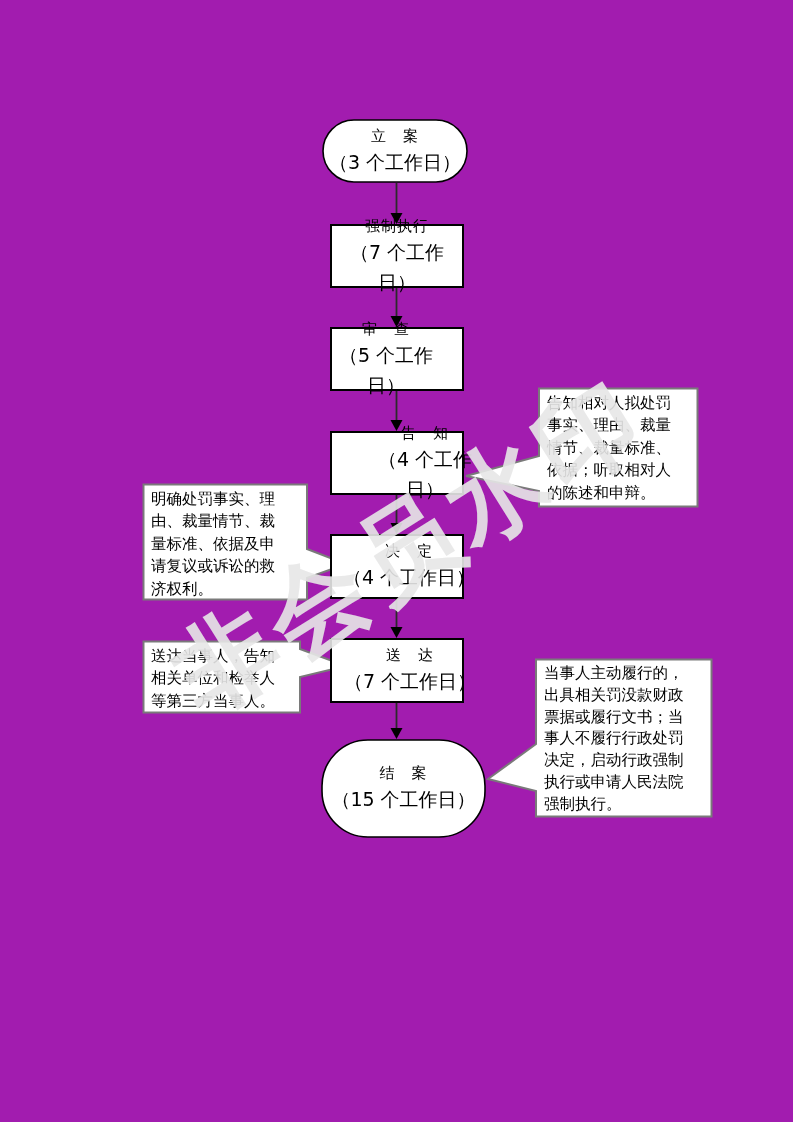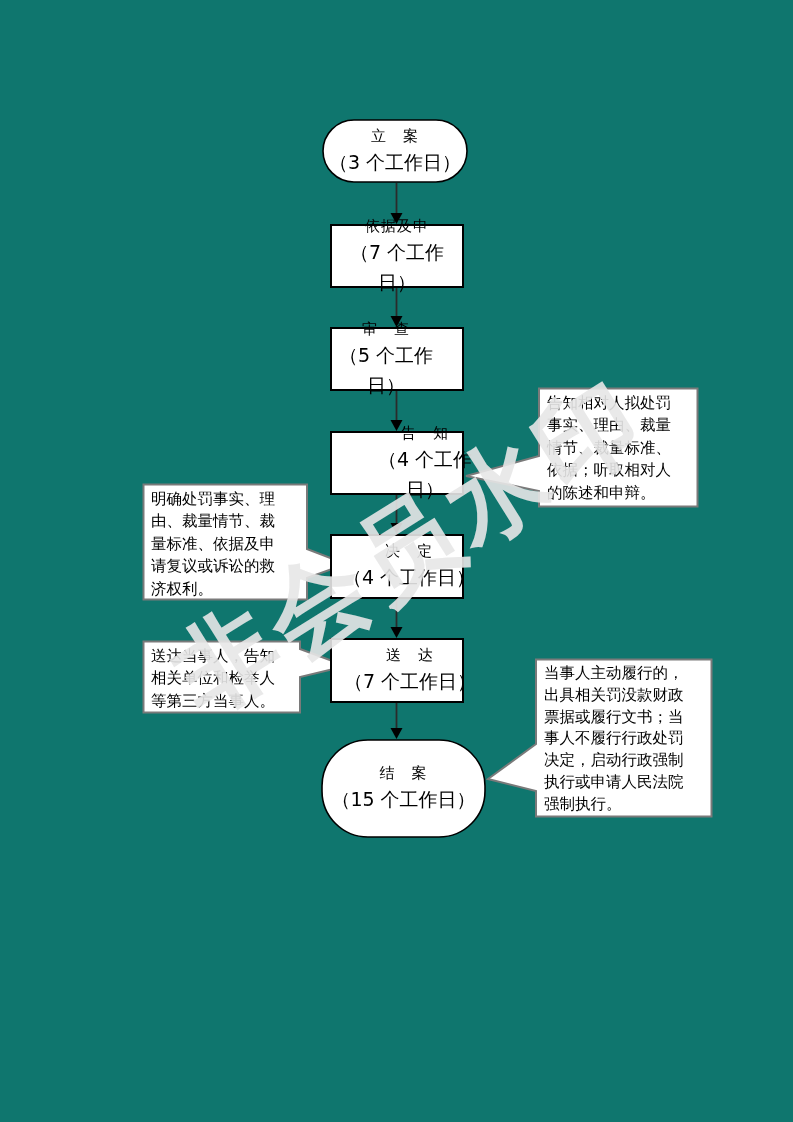--- a/index.html
+++ b/index.html
@@ -1,20 +1,20 @@
 <!DOCTYPE html>
 <html><head>
 <meta charset="utf-8">
 <style>
   html, body { margin: 0; padding: 0; background: #fff; }
   #canvas {
     position: relative;
     width: 793px;
     height: 1122px;
-    background: #0f766e;
+    background: #a21caf;
     font-family: "DejaVu Sans", sans-serif;
     overflow: hidden;
   }
   #shapes { position: absolute; left: 0; top: 0; }
   .node-text {
     position: absolute;
     display: flex;
     flex-direction: column;
     align-items: center;
     justify-content: center;
@@ -82,21 +82,21 @@
       <line x1="396.5" y1="703" x2="396.5" y2="730"></line>
       <polygon points="390.5,728 402.5,728 396.5,739" stroke="none"></polygon>
     </g>
   </svg>
 
   <div class="node-text" style="left:323px; top:120px; width:144px; height:62px;">
     <div class="node-title">立　案</div>
     <div class="node-duration">（3 个工作日）</div>
   </div>
   <div class="node-text" style="left:331px; top:225px; width:132px; height:62px;">
-    <div class="node-title">依据及申</div>
+    <div class="node-title">强制执行</div>
     <div class="node-duration">（7 个工作日）</div>
   </div>
   <div class="node-text" style="left:320px; top:328px; width:132px; height:62px;">
     <div class="node-title">审　查</div>
     <div class="node-duration">（5 个工作日）</div>
   </div>
   <div class="node-text" style="left:331px; top:432px; width:132px; height:62px;margin-left:28px;">
     <div class="node-title">告　知</div>
     <div class="node-duration">（4 个工作日）</div>
   </div>

